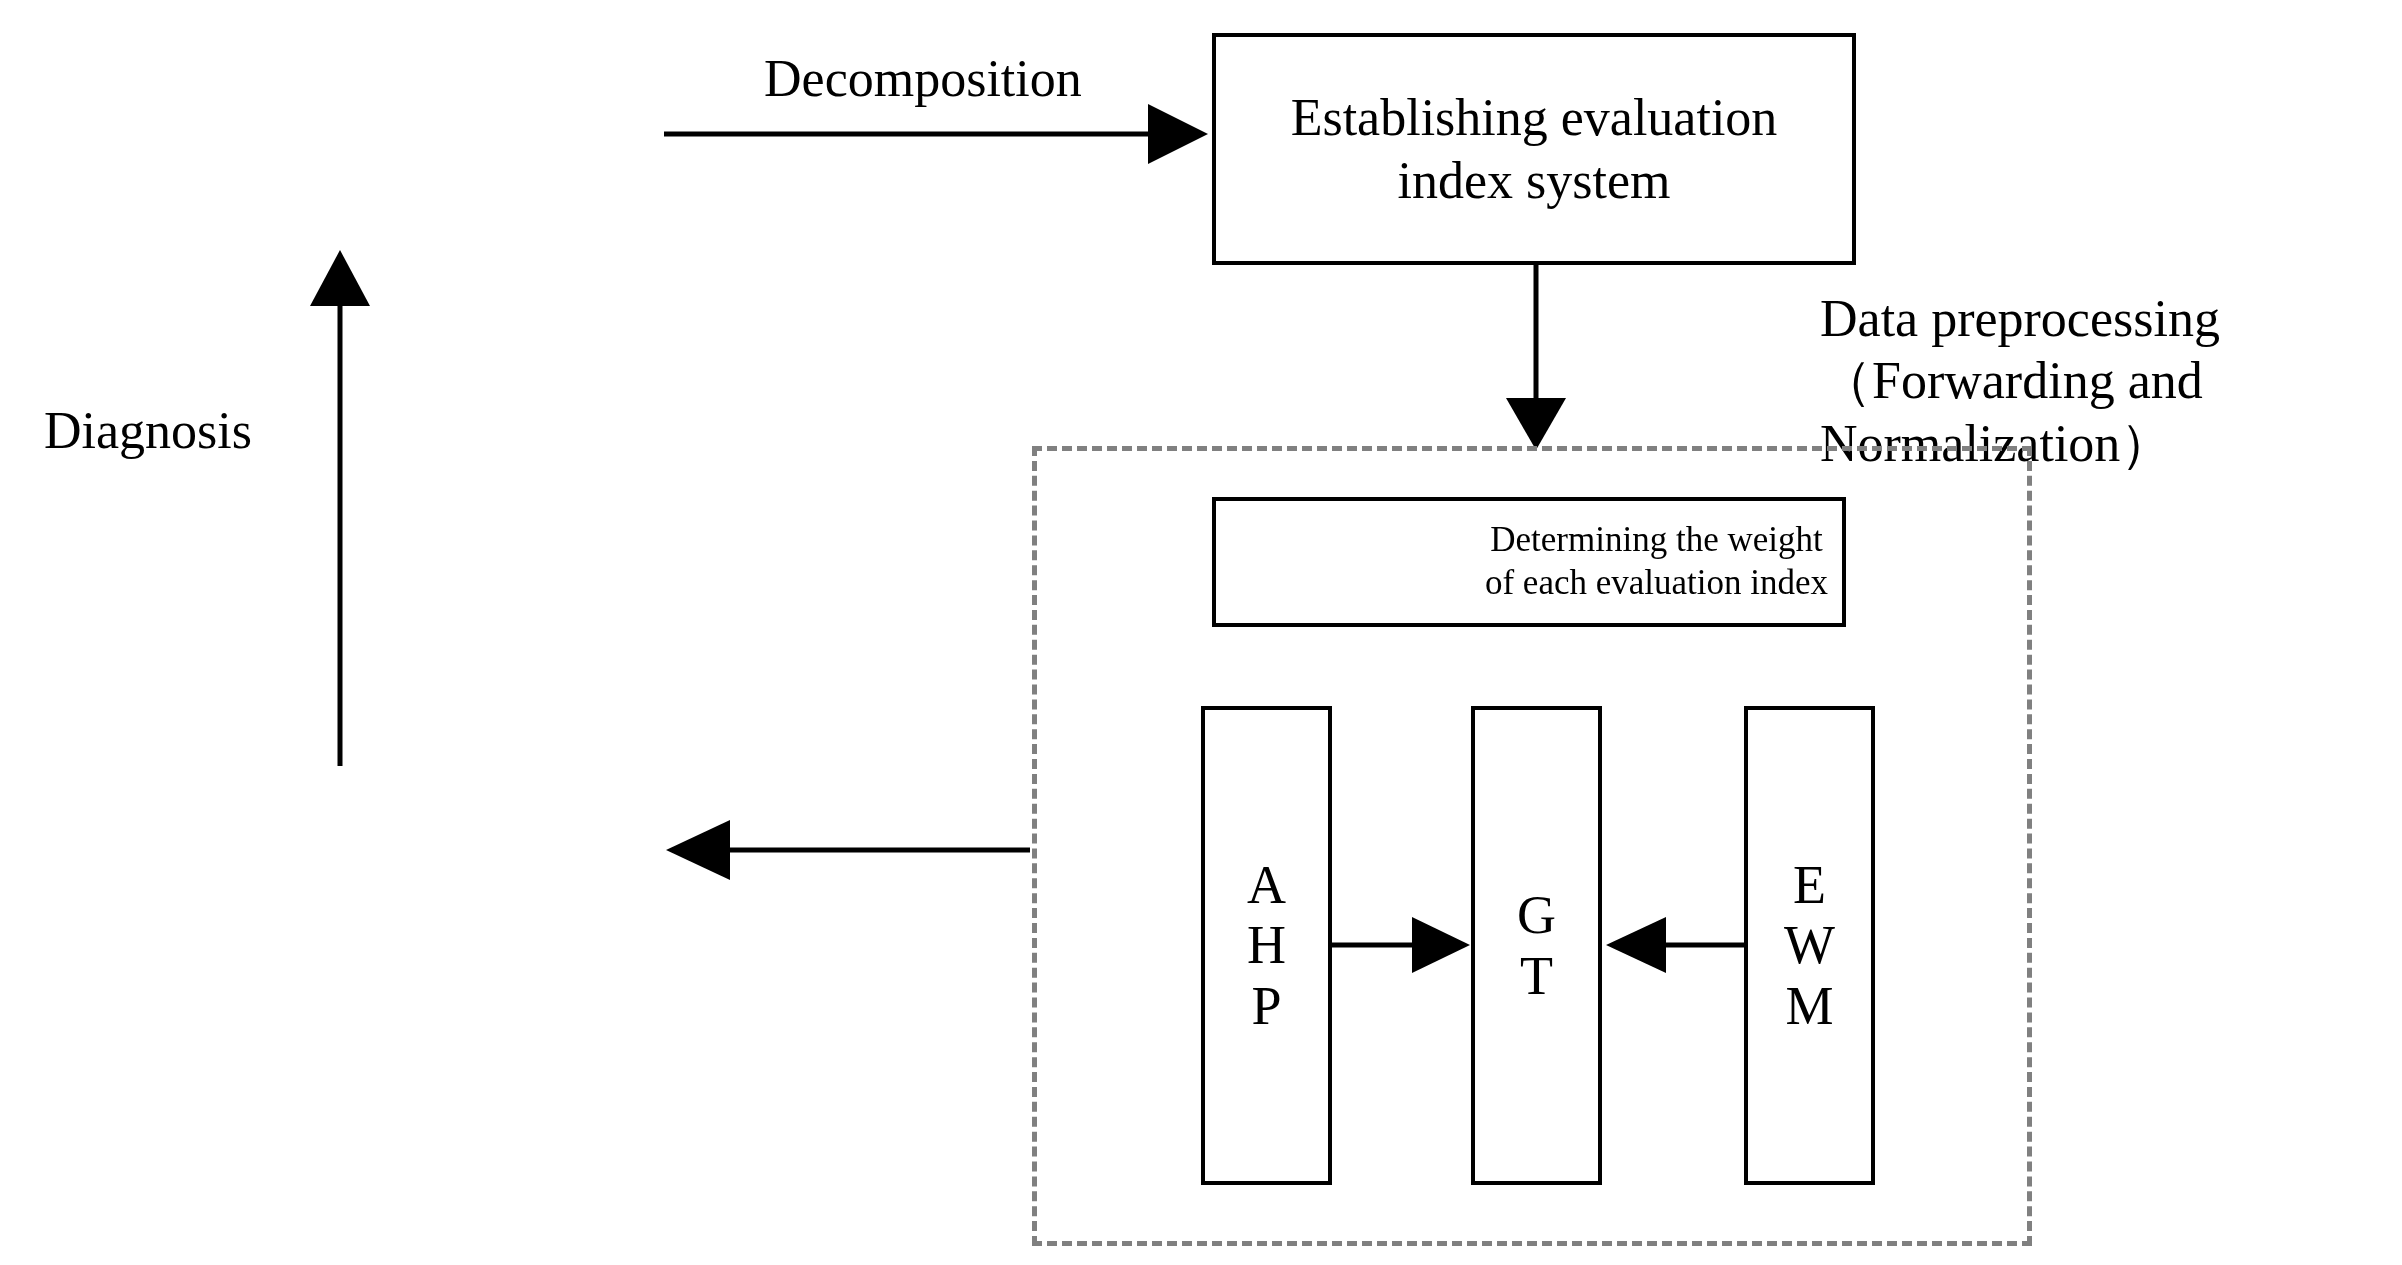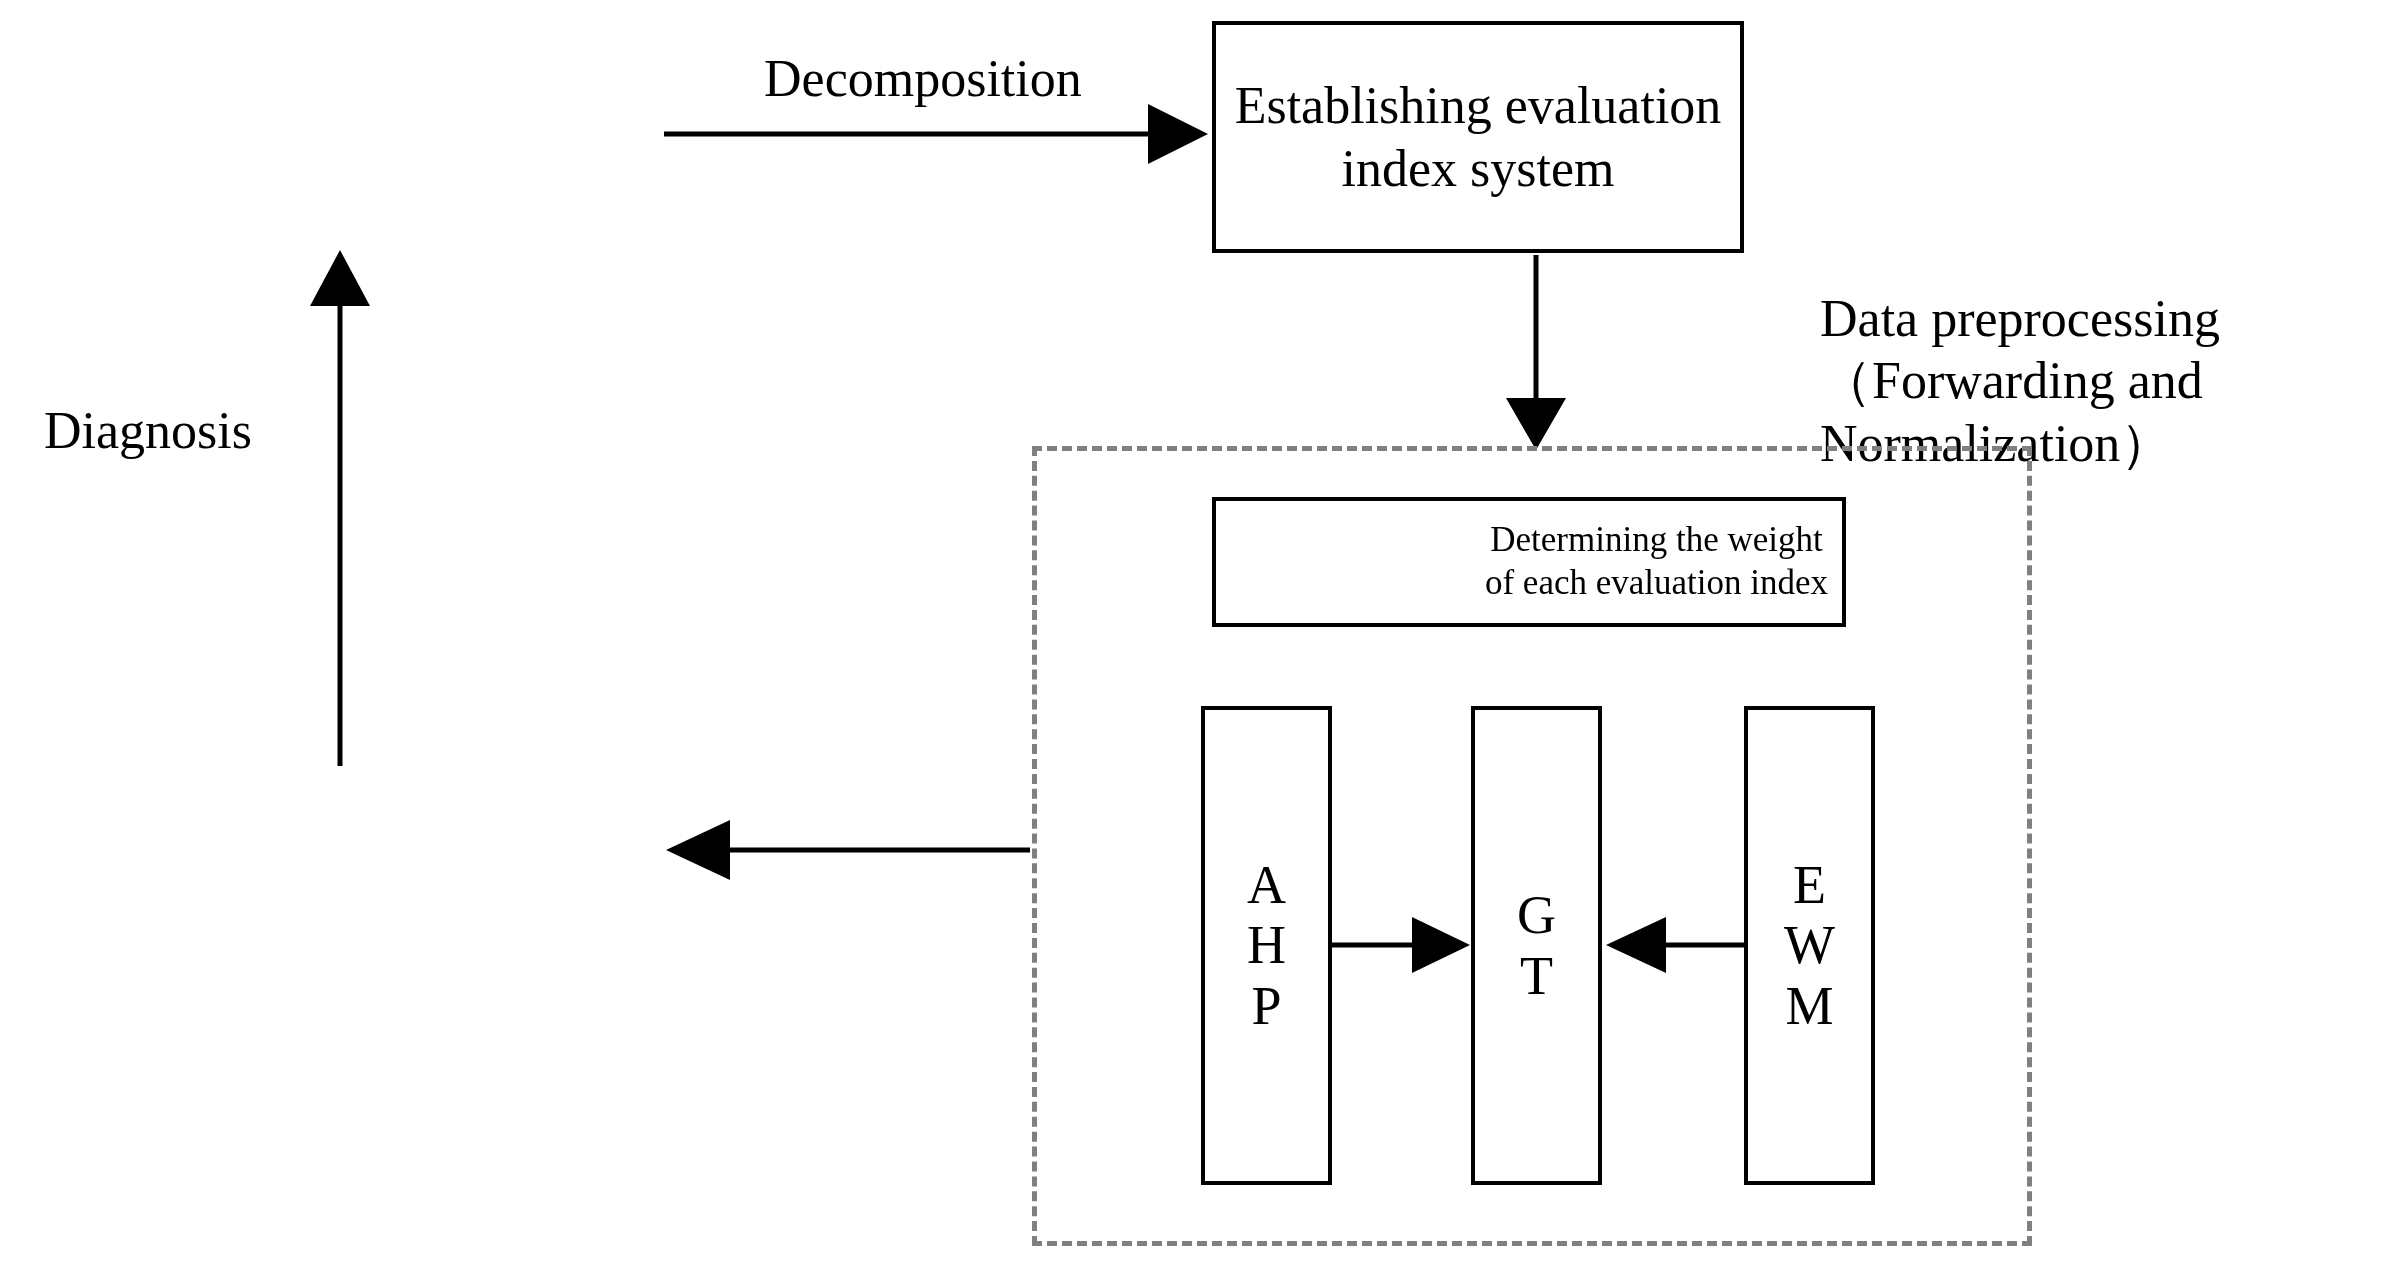--- a/index.html
+++ b/index.html
@@ -109,21 +109,21 @@
       <path d="M730,820 L666,850 L730,880 z" fill="#000000"></path>
     </g>
 
     <g>
       <line x1="340" y1="766" x2="340" y2="306" stroke="#000000" stroke-width="5"></line>
       <path d="M310,306 L370,306 L340,250 z" fill="#000000"></path>
     </g>
   </svg>
 
 
-  <div class="node-box" style="left:1212px; top:21px; width:532px; height:232px;">
+  <div class="node-box" style="left:1212px; top:33px; width:644px; height:232px;">
     <span class="txt">Establishing evaluation
 index system</span>
   </div>
 
   <div class="edge-label" style="left:764px; top:48px; width:400px;">Decomposition</div>
 
   <div class="edge-label right-align" style="left:1820px; top:288px; width:600px; text-align:left;">Data preprocessing
 （Forwarding and Normalization）</div>
 
   <div class="edge-label" style="left:44px; top:400px; width:340px;">Diagnosis</div>

